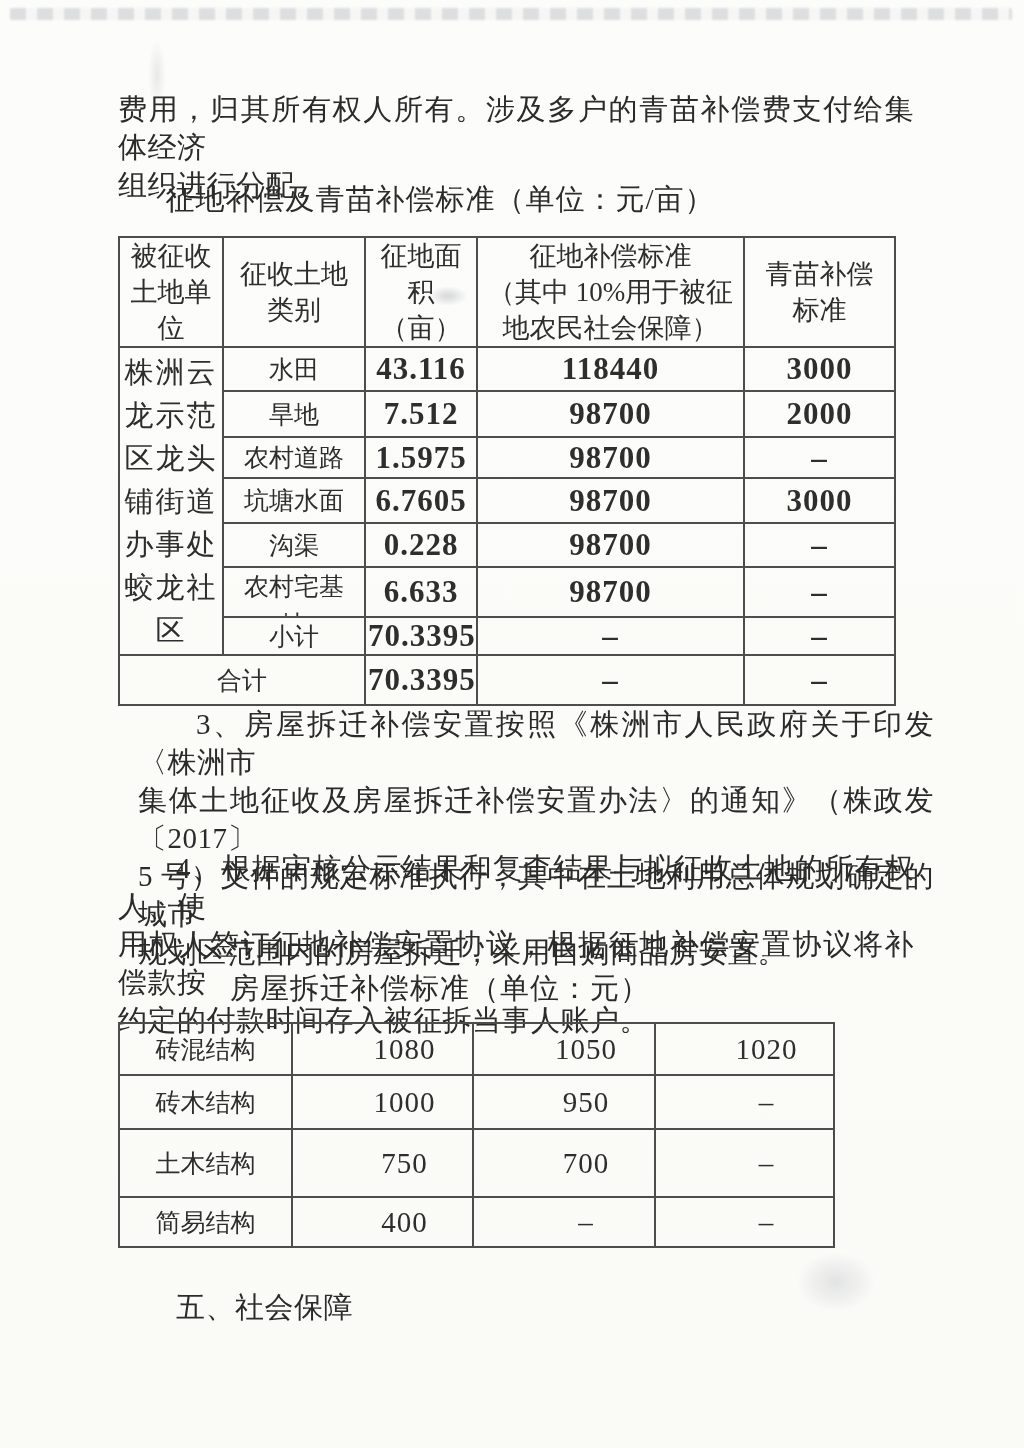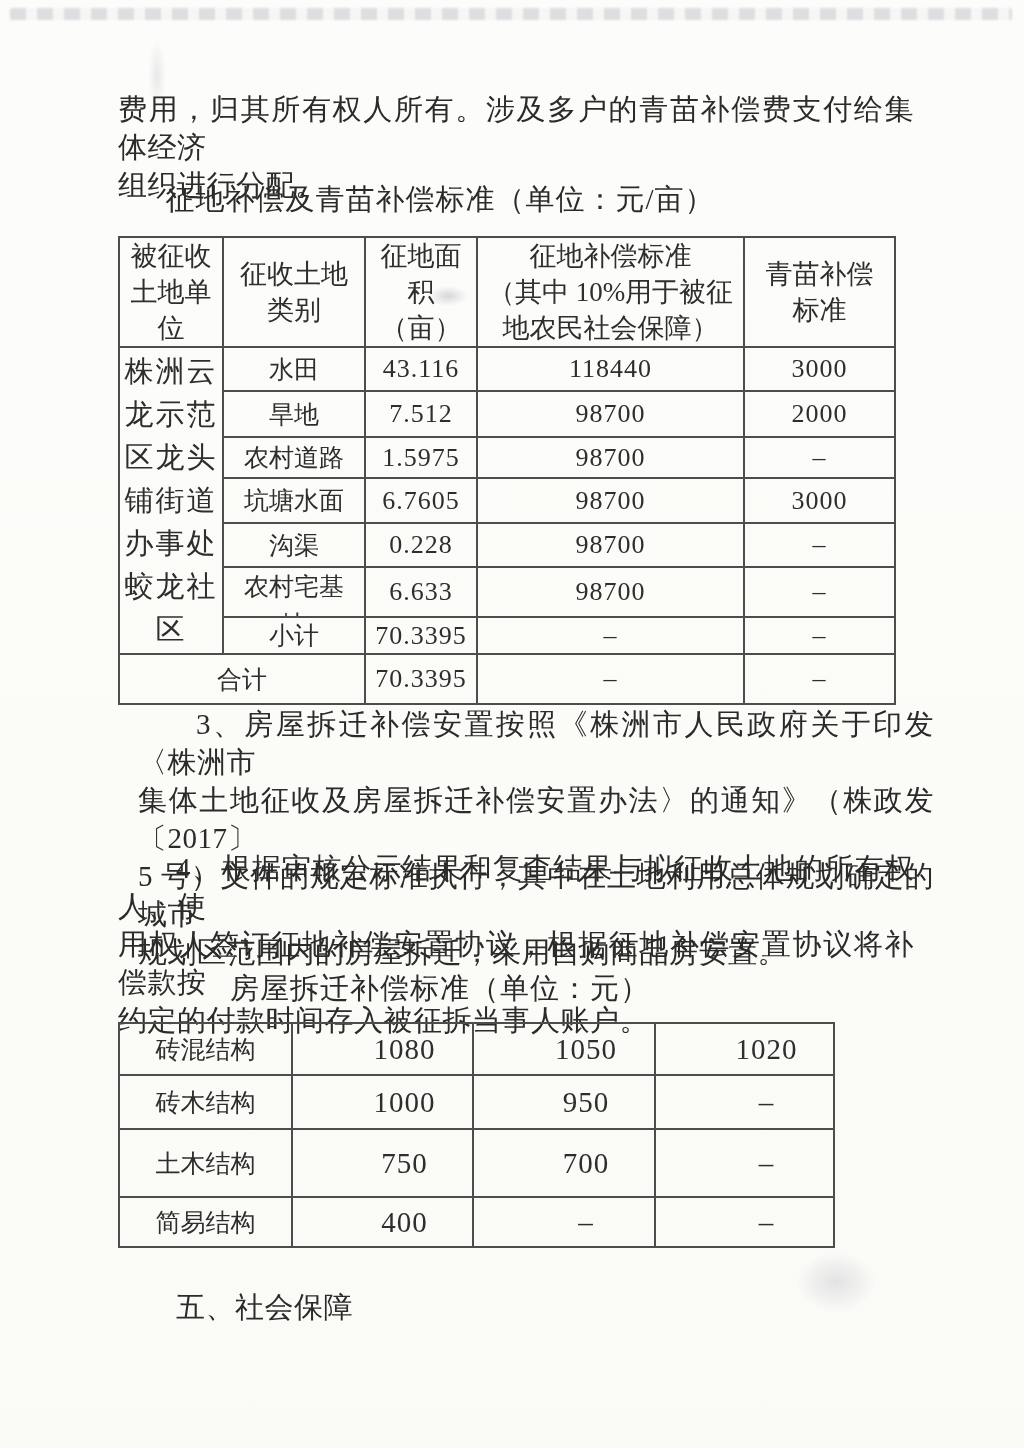--- a/index.html
+++ b/index.html
@@ -26,21 +26,21 @@
   table{border-collapse:collapse;table-layout:fixed;background:transparent;}
   td,th{
     border:2px solid #4d4d4d;
     text-align:center;vertical-align:middle;
     font-weight:normal;padding:0 2px;
     font-size:25px;color:#2e2e2e;
     white-space:pre-line;
     overflow:hidden;
   }
   #table1 th{font-size:27px;line-height:36px;}
-  #table1 td.num{font-size:26px;letter-spacing:1px;}
+  #table1 td.num{font-size:31px;letter-spacing:1px;font-weight:bold;}
   #table1 td.unit-cell{font-size:29px;line-height:43px;letter-spacing:2px;margin-left:18px;}
   #table2 th{font-size:29px;line-height:34px;}
   #table2 td.num{font-size:29px;letter-spacing:1px;padding-left:46px;}
   .clip{
     height:48px;overflow:hidden;line-height:38px;white-space:pre-line;
     margin:0 auto;
   }
   
   .noise-band{
     left:10px;top:8px;width:1002px;height:12px;

